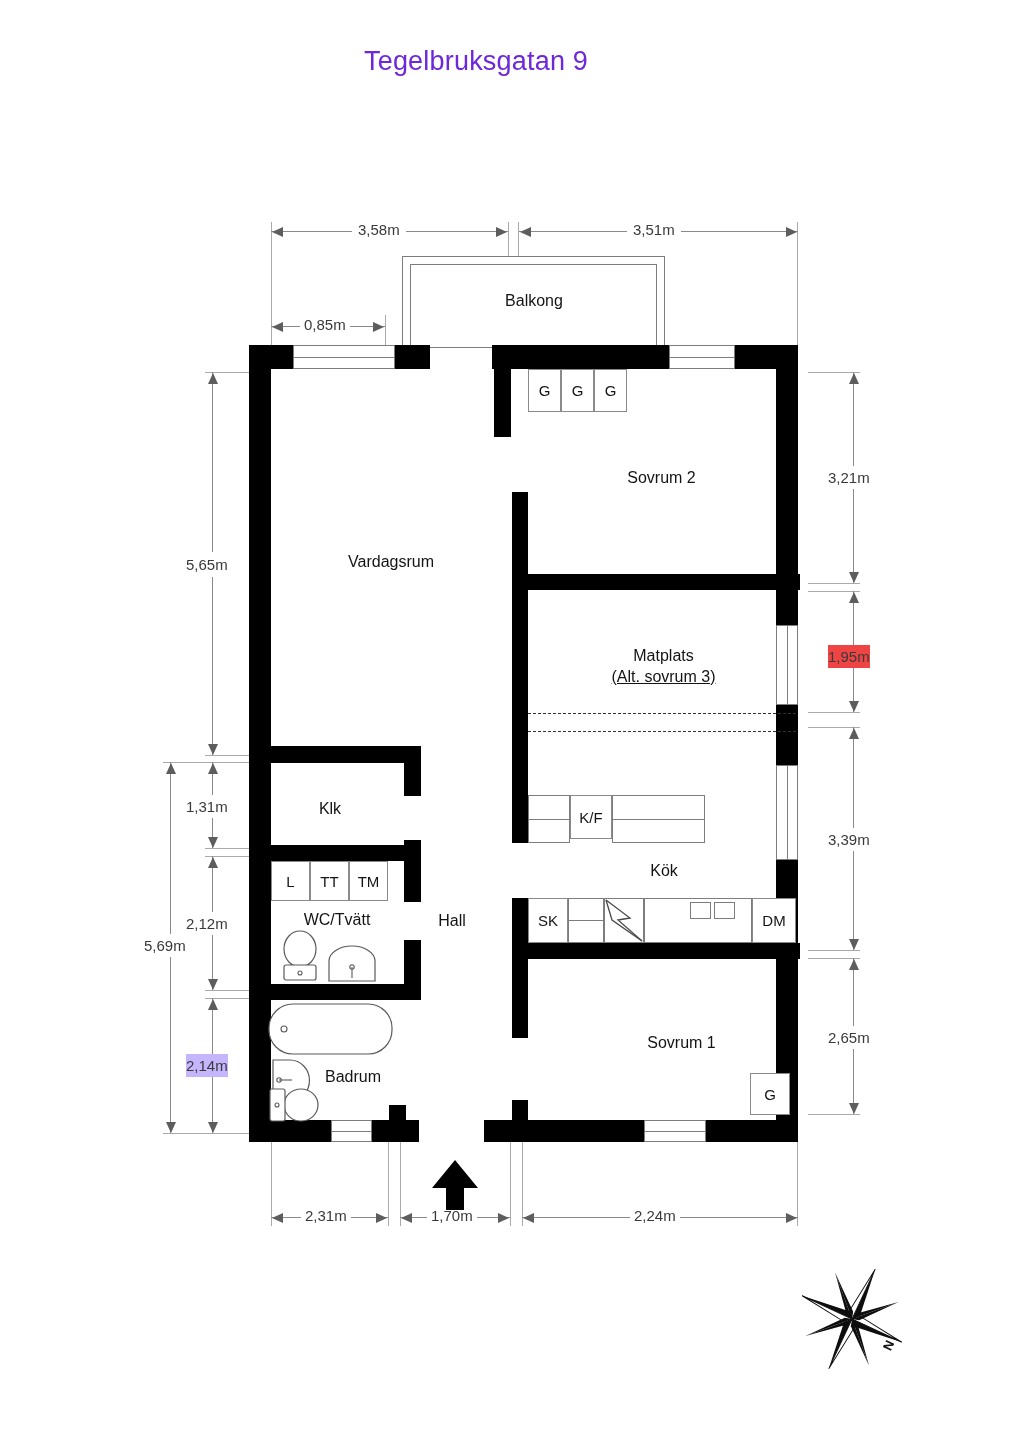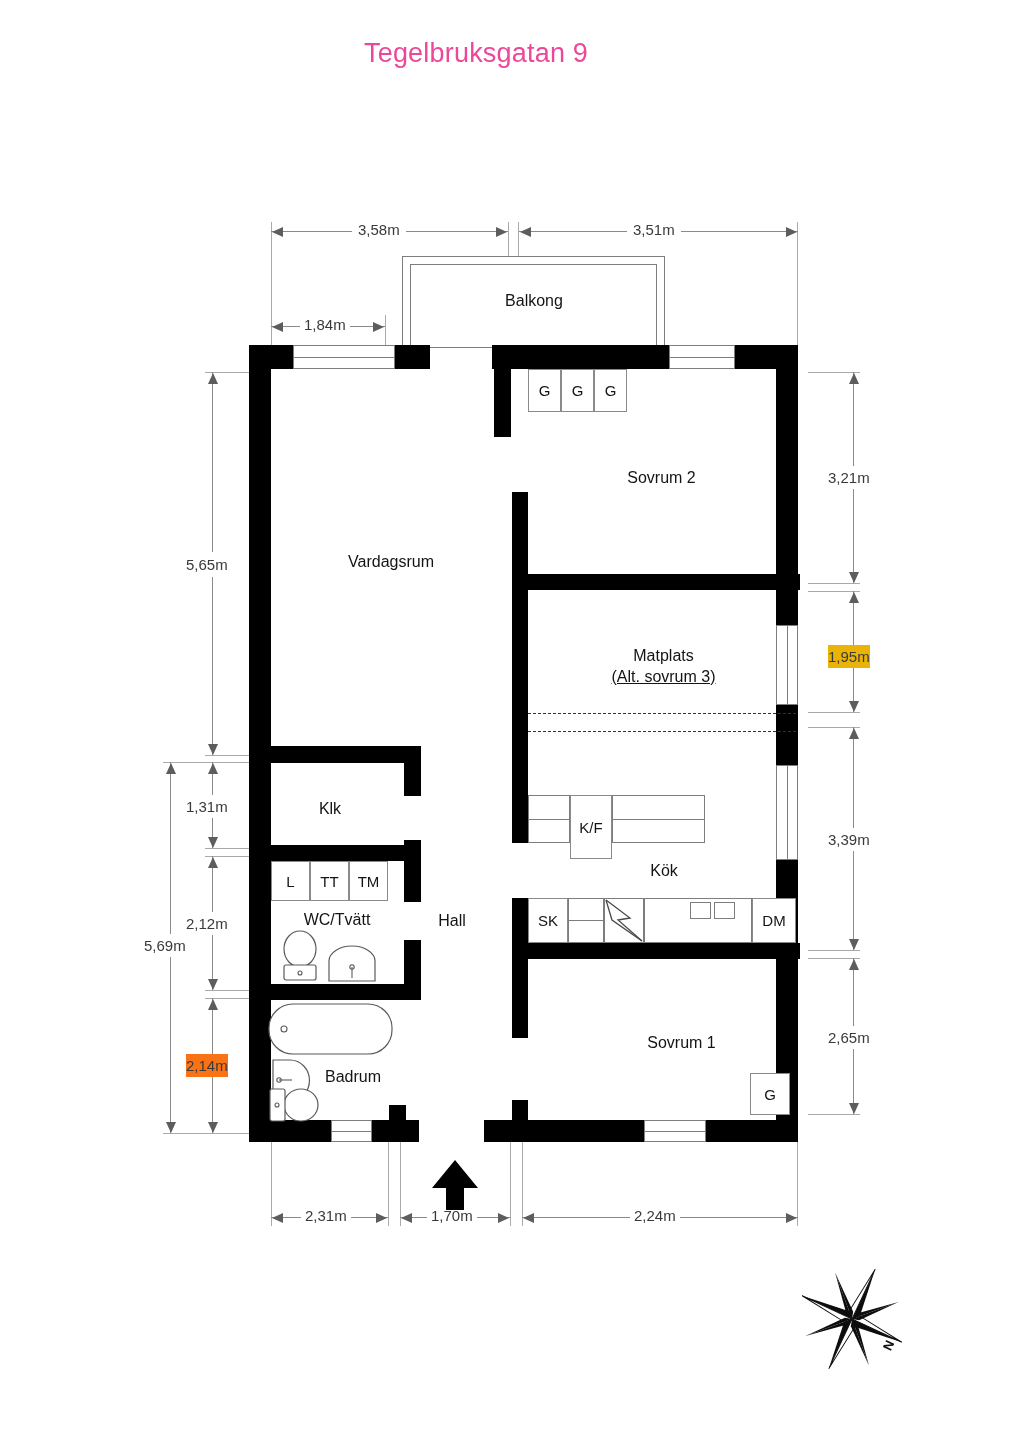--- a/index.html
+++ b/index.html
@@ -10,28 +10,28 @@
   body {
     width: 1024px;
     height: 1449px;
     position: relative;
     font-family: "Liberation Sans", sans-serif;
     color: #1a1a1a;
     overflow: hidden;
   }
   #page-title {
     position: absolute;
-    top: 38px;
+    top: 46px;
     left: 0;
     width: 952px;
     text-align: center;
     font-size: 27px;
     font-weight: 400;
     letter-spacing: 0.2px;
-    color: #ec4899;
+    color: #6d28d9;
   }
   .plan {
     position: absolute;
     left: 0;
     top: 0;
     width: 1024px;
     height: 1449px;
   }
   
   .wall {
@@ -127,21 +127,21 @@
 
   <div class="dimline" style="left:519px; top:231px; width:279px; height:1px;"></div>
   <div class="arrowL" style="left:520px; top:227px;"></div>
   <div class="arrowR" style="left:786px; top:227px;"></div>
   <div class="dim" style="left:627px; top:221px; background:#fff; padding:0 6px;">3,51m</div>
 
   <div class="ext" style="left:385px; top:315px; width:1px; height:32px;"></div>
   <div class="dimline" style="left:271px; top:326px; width:114px; height:1px;"></div>
   <div class="arrowL" style="left:272px; top:322px;"></div>
   <div class="arrowR" style="left:373px; top:322px;"></div>
-  <div class="dim" style="left:300px; top:316px; background:#fff; padding:0 4px;">1,84m</div>
+  <div class="dim" style="left:300px; top:316px; background:#fff; padding:0 4px;">0,85m</div>
 
   <div class="thinbox" style="left:402px; top:256px; width:263px; height:92px;"></div>
   <div class="thinbox" style="left:410px; top:264px; width:247px; height:84px;"></div>
   <div class="label" style="left:462px; top:289px; width:144px;">Balkong</div>
 
   <div class="ext" style="left:205px; top:372px; width:55px; height:1px;"></div>
   <div class="ext" style="left:205px; top:755px; width:55px; height:1px;"></div>
   <div class="dimline" style="left:212px; top:372px; width:1px; height:383px;"></div>
   <div class="arrowU" style="left:208px; top:373px;"></div>
   <div class="arrowD" style="left:208px; top:744px;"></div>
@@ -159,40 +159,40 @@
   <div class="dimline" style="left:212px; top:856px; width:1px; height:134px;"></div>
   <div class="arrowU" style="left:208px; top:857px;"></div>
   <div class="arrowD" style="left:208px; top:979px;"></div>
   <div class="dim" style="left:186px; top:912px; background:#fff; padding:3px 0;">2,12m</div>
 
   <div class="ext" style="left:205px; top:998px; width:55px; height:1px;"></div>
   <div class="ext" style="left:163px; top:1133px; width:97px; height:1px;"></div>
   <div class="dimline" style="left:212px; top:998px; width:1px; height:135px;"></div>
   <div class="arrowU" style="left:208px; top:999px;"></div>
   <div class="arrowD" style="left:208px; top:1122px;"></div>
-  <div class="dim" style="left:186px; top:1054px; background:#f97316; padding:3px 0;">2,14m</div>
+  <div class="dim" style="left:186px; top:1054px; background:#c4b5fd; padding:3px 0;">2,14m</div>
 
   <div class="dimline" style="left:170px; top:762px; width:1px; height:371px;"></div>
   <div class="arrowU" style="left:166px; top:763px;"></div>
   <div class="arrowD" style="left:166px; top:1122px;"></div>
   <div class="dim" style="left:144px; top:934px; background:#fff; padding:3px 0;">5,69m</div>
 
   <div class="ext" style="left:808px; top:372px; width:52px; height:1px;"></div>
   <div class="ext" style="left:808px; top:583px; width:52px; height:1px;"></div>
   <div class="dimline" style="left:853px; top:372px; width:1px; height:211px;"></div>
   <div class="arrowU" style="left:849px; top:373px;"></div>
   <div class="arrowD" style="left:849px; top:572px;"></div>
   <div class="dim" style="left:828px; top:466px; background:#fff; padding:3px 0;">3,21m</div>
 
   <div class="ext" style="left:808px; top:591px; width:52px; height:1px;"></div>
   <div class="ext" style="left:808px; top:712px; width:52px; height:1px;"></div>
   <div class="dimline" style="left:853px; top:591px; width:1px; height:121px;"></div>
   <div class="arrowU" style="left:849px; top:592px;"></div>
   <div class="arrowD" style="left:849px; top:701px;"></div>
-  <div class="dim" style="left:828px; top:645px; background:#eab308; padding:3px 0;">1,95m</div>
+  <div class="dim" style="left:828px; top:645px; background:#ef4444; padding:3px 0;">1,95m</div>
 
   <div class="ext" style="left:808px; top:727px; width:52px; height:1px;"></div>
   <div class="ext" style="left:808px; top:950px; width:52px; height:1px;"></div>
   <div class="dimline" style="left:853px; top:727px; width:1px; height:223px;"></div>
   <div class="arrowU" style="left:849px; top:728px;"></div>
   <div class="arrowD" style="left:849px; top:939px;"></div>
   <div class="dim" style="left:828px; top:828px; background:#fff; padding:3px 0;">3,39m</div>
 
   <div class="ext" style="left:808px; top:958px; width:52px; height:1px;"></div>
   <div class="ext" style="left:808px; top:1114px; width:52px; height:1px;"></div>
@@ -286,21 +286,21 @@
 
   <div class="fixturebox" style="left:750px; top:1073px; width:40px; height:42px;">
     <span>G</span>
   </div>
 
   <div class="dashline" style="left:528px; top:713px; width:268px;"></div>
   <div class="dashline" style="left:528px; top:731px; width:268px;"></div>
 
   <div class="thinbox" style="left:528px; top:795px; width:42px; height:48px;"></div>
   <div class="thinline" style="left:528px; top:819px; width:42px; height:1px;"></div>
-  <div class="fixturebox" style="left:570px; top:795px; width:42px; height:64px;">
+  <div class="fixturebox" style="left:570px; top:795px; width:42px; height:44px;">
     <span>K/F</span>
   </div>
   <div class="thinbox" style="left:612px; top:795px; width:93px; height:48px;"></div>
   <div class="thinline" style="left:612px; top:819px; width:93px; height:1px;"></div>
 
   <div class="fixturebox" style="left:528px; top:898px; width:40px; height:45px;">
     <span>SK</span>
   </div>
   <div class="thinbox" style="left:568px; top:898px; width:36px; height:45px;"></div>
   <div class="thinline" style="left:568px; top:920px; width:36px; height:1px;"></div>

